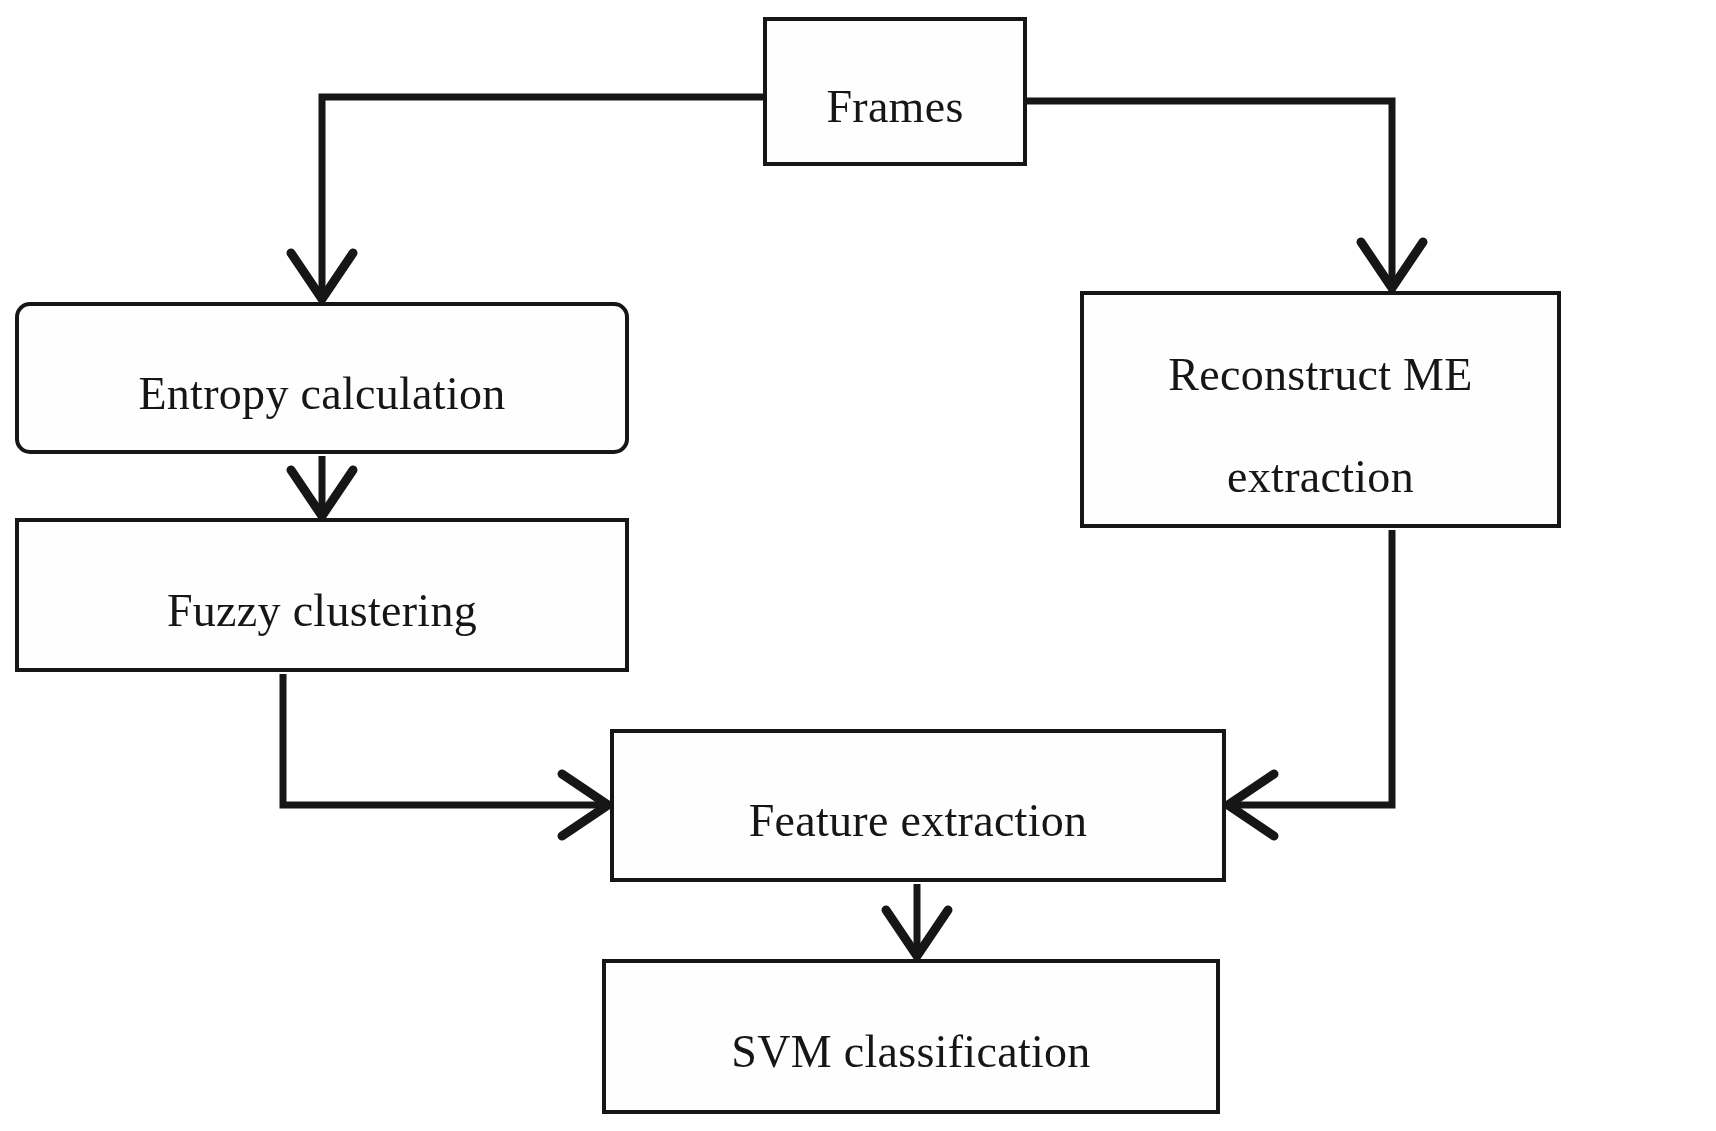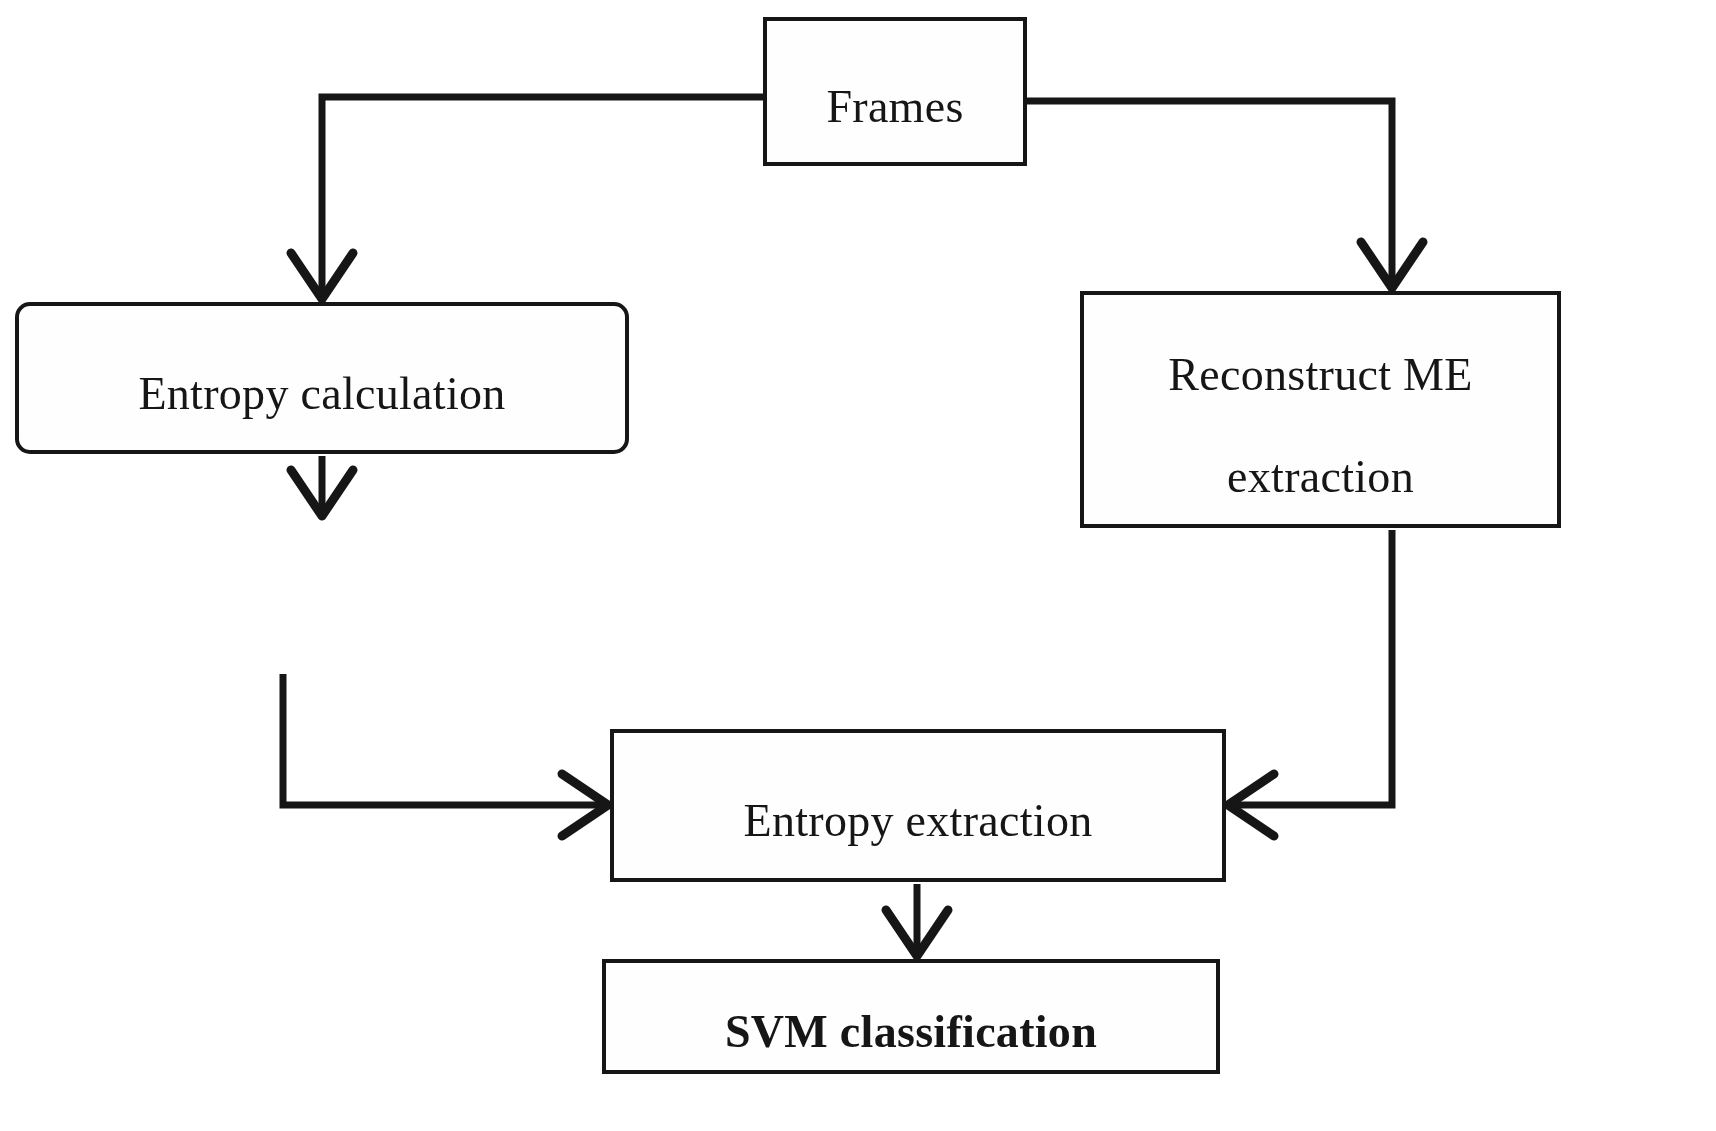--- a/index.html
+++ b/index.html
@@ -30,21 +30,21 @@
     font-size: 46px;
     line-height: 1.15;
     letter-spacing: 0.3px;
     padding-top: 32px; 
   }
   #node-frames      { left: 763px;  top: 17px;  width: 264px; height: 149px; }
   #node-entropy     { left: 15px;   top: 302px; width: 614px; height: 152px; border-radius: 15px; }
   #node-fuzzy       { left: 15px;   top: 518px; width: 614px; height: 154px; }
   #node-reconstruct { left: 1080px; top: 291px; width: 481px; height: 237px; }
   #node-feature     { left: 610px;  top: 729px; width: 616px; height: 153px; }
-  #node-svm         { left: 602px;  top: 959px; width: 618px; height: 115px; font-weight: bold; }
+  #node-svm         { left: 602px;  top: 959px; width: 618px; height: 155px; }
   .multiline span { display: block; line-height: 2.2; }
   .edge-line { fill: none; stroke: #161616; stroke-width: 7; stroke-linejoin: miter; }
   .edge-head { fill: none; stroke: #161616; stroke-width: 9; stroke-linecap: round; stroke-linejoin: round; }
 </style>
 </head>
 <body>
 
 <div class="canvas">
 
   <svg class="connectors" viewBox="0 0 1716 1131" xmlns="http://www.w3.org/2000/svg">
@@ -81,29 +81,32 @@
   </svg>
 
   <div class="node" id="node-frames">
     <span>Frames</span>
   </div>
 
   <div class="node" id="node-entropy">
     <span>Entropy calculation</span>
   </div>
 
+  <div class="node" id="node-fuzzy">
+    <span>Fuzzy clustering</span>
+  </div>
 
   <div class="node multiline" id="node-reconstruct">
     <div>
       <span>Reconstruct ME</span>
       <span>extraction</span>
     </div>
   </div>
 
   <div class="node" id="node-feature">
-    <span>Entropy extraction</span>
+    <span>Feature extraction</span>
   </div>
 
   <div class="node" id="node-svm">
     <span>SVM classification</span>
   </div>
 
 </div>
 
 </body></html>

